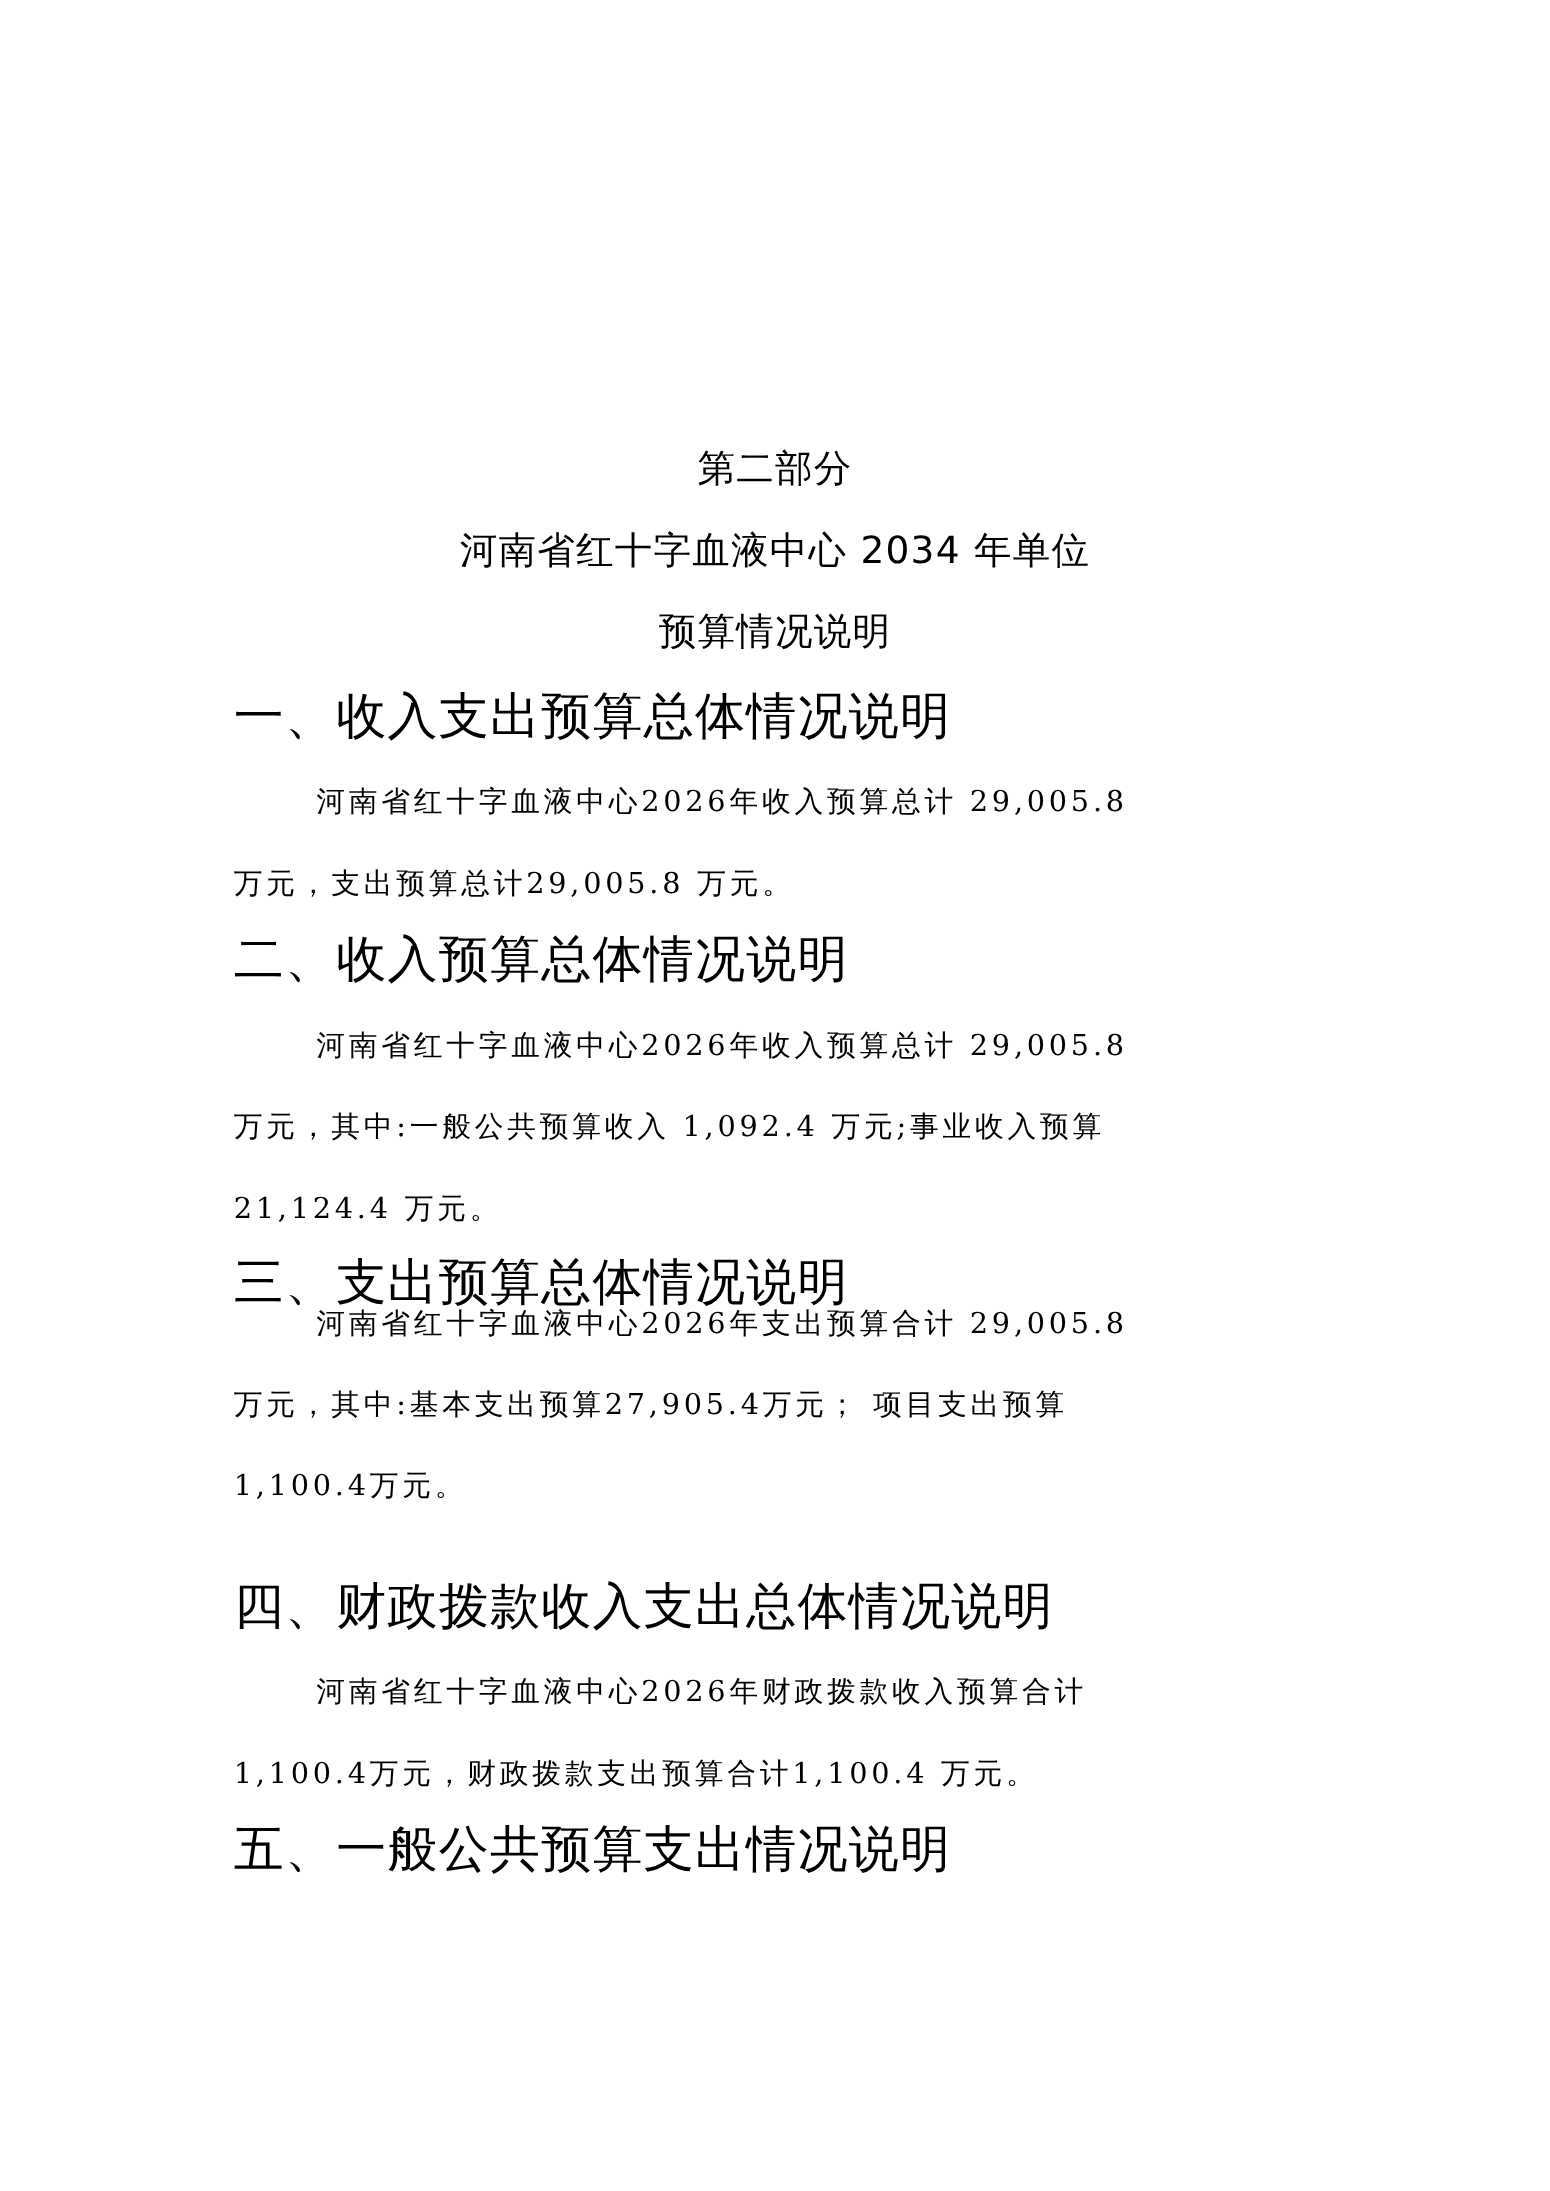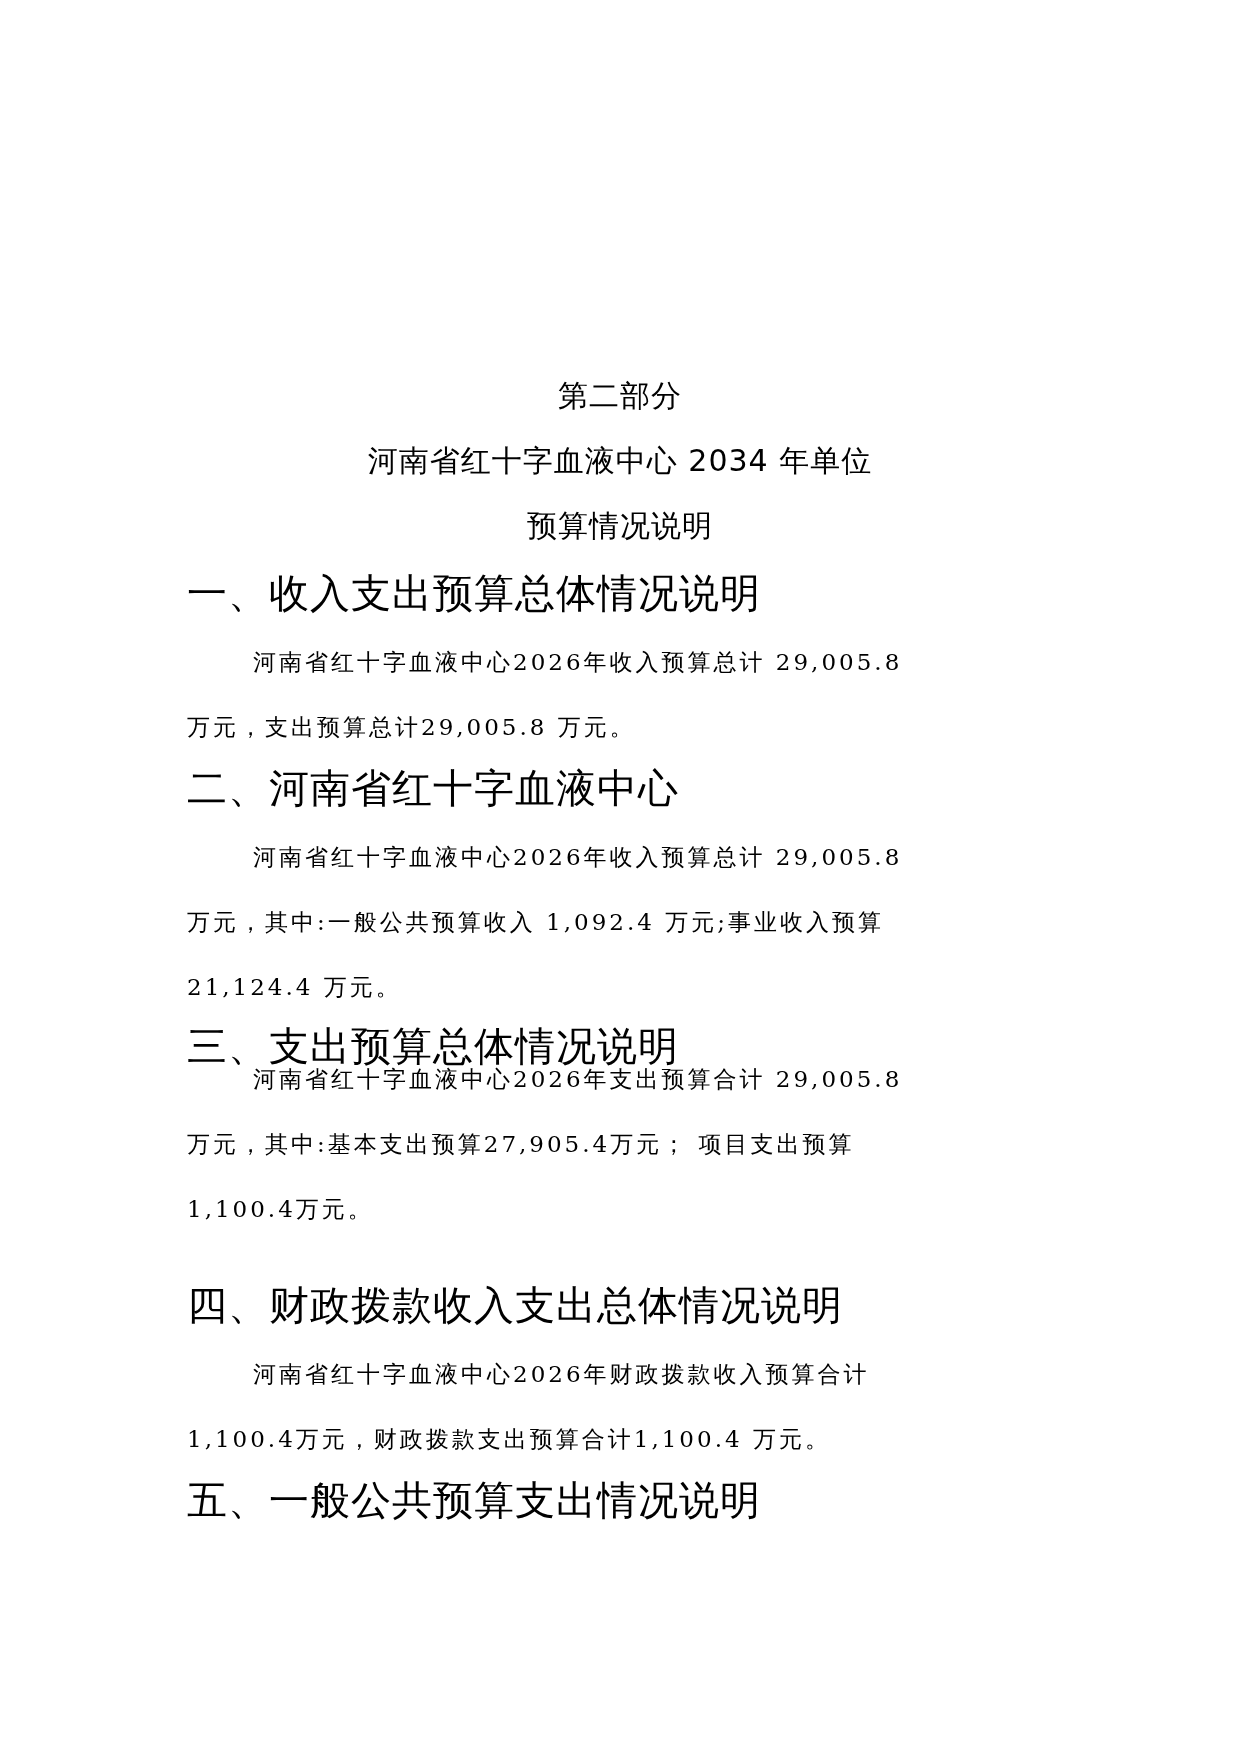--- a/index.html
+++ b/index.html
@@ -14,21 +14,20 @@
       overflow: hidden;
       color: #000000;
     }
     .page {
       position: absolute;
       left: 0;
       top: 0;
       width: 1240px;
       height: 1498px;
       background: #ffffff;
-      margin-top: 20px;
     }
     .title {
       position: absolute;
       left: 0;
       width: 1240px;
       text-align: center;
       font-family: "DejaVu Sans", "Liberation Sans", sans-serif;
       font-size: 30px;
       line-height: 40px;
       letter-spacing: 1px;
@@ -82,21 +81,21 @@
   <div class="title t1">第二部分</div>
   <div class="title t2">河南省红十字血液中心 2034 年单位</div>
   <div class="title t3">预算情况说明</div>
 
   <div class="heading h1">一、收入支出预算总体情况说明</div>
   <div class="para p1">
     <span class="line">河南省红十字血液中心2026年收入预算总计 29,005.8</span>
     <span class="line noindent">万元，支出预算总计29,005.8 万元。</span>
   </div>
 
-  <div class="heading h2">二、河南省红十字血液中心</div>
+  <div class="heading h2">二、收入预算总体情况说明</div>
   <div class="para p2">
     <span class="line">河南省红十字血液中心2026年收入预算总计 29,005.8</span>
     <span class="line noindent">万元，其中:一般公共预算收入 1,092.4 万元;事业收入预算</span>
     <span class="line noindent">21,124.4 万元。</span>
   </div>
 
   <div class="heading h3">三、支出预算总体情况说明</div>
   <div class="para p3">
     <span class="line">河南省红十字血液中心2026年支出预算合计 29,005.8</span>
     <span class="line noindent">万元，其中:基本支出预算27,905.4万元；  项目支出预算</span>

